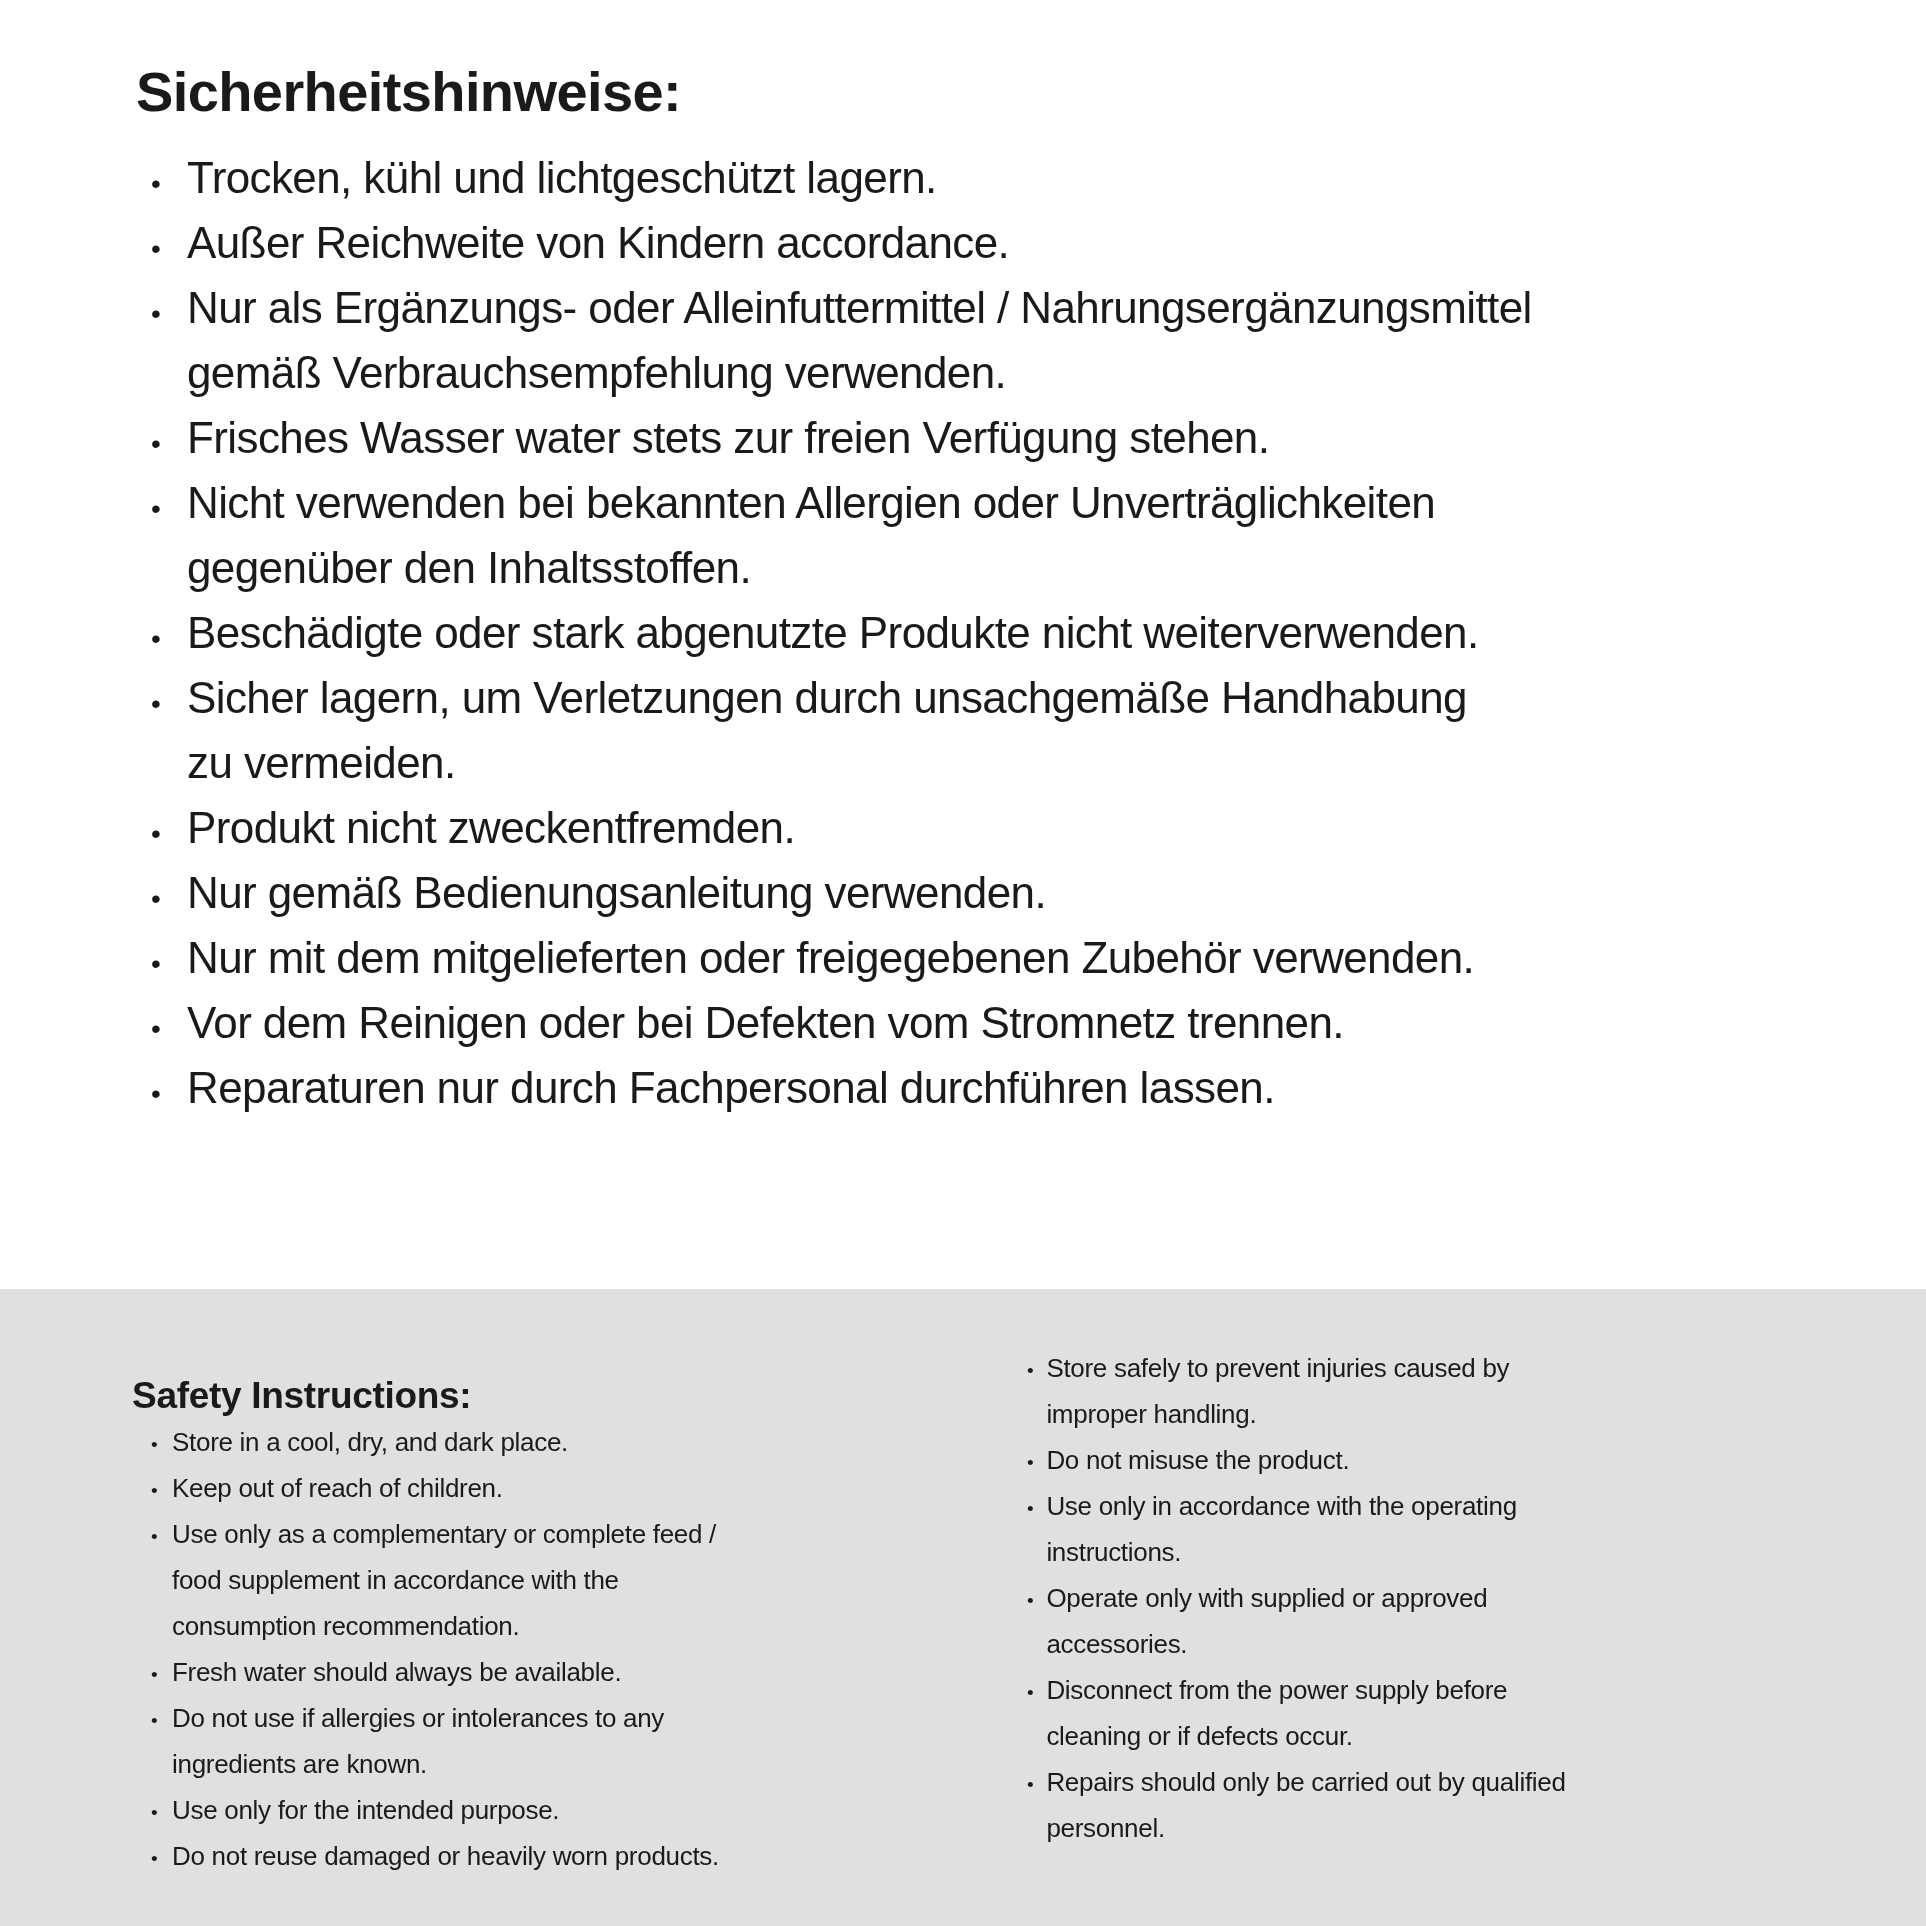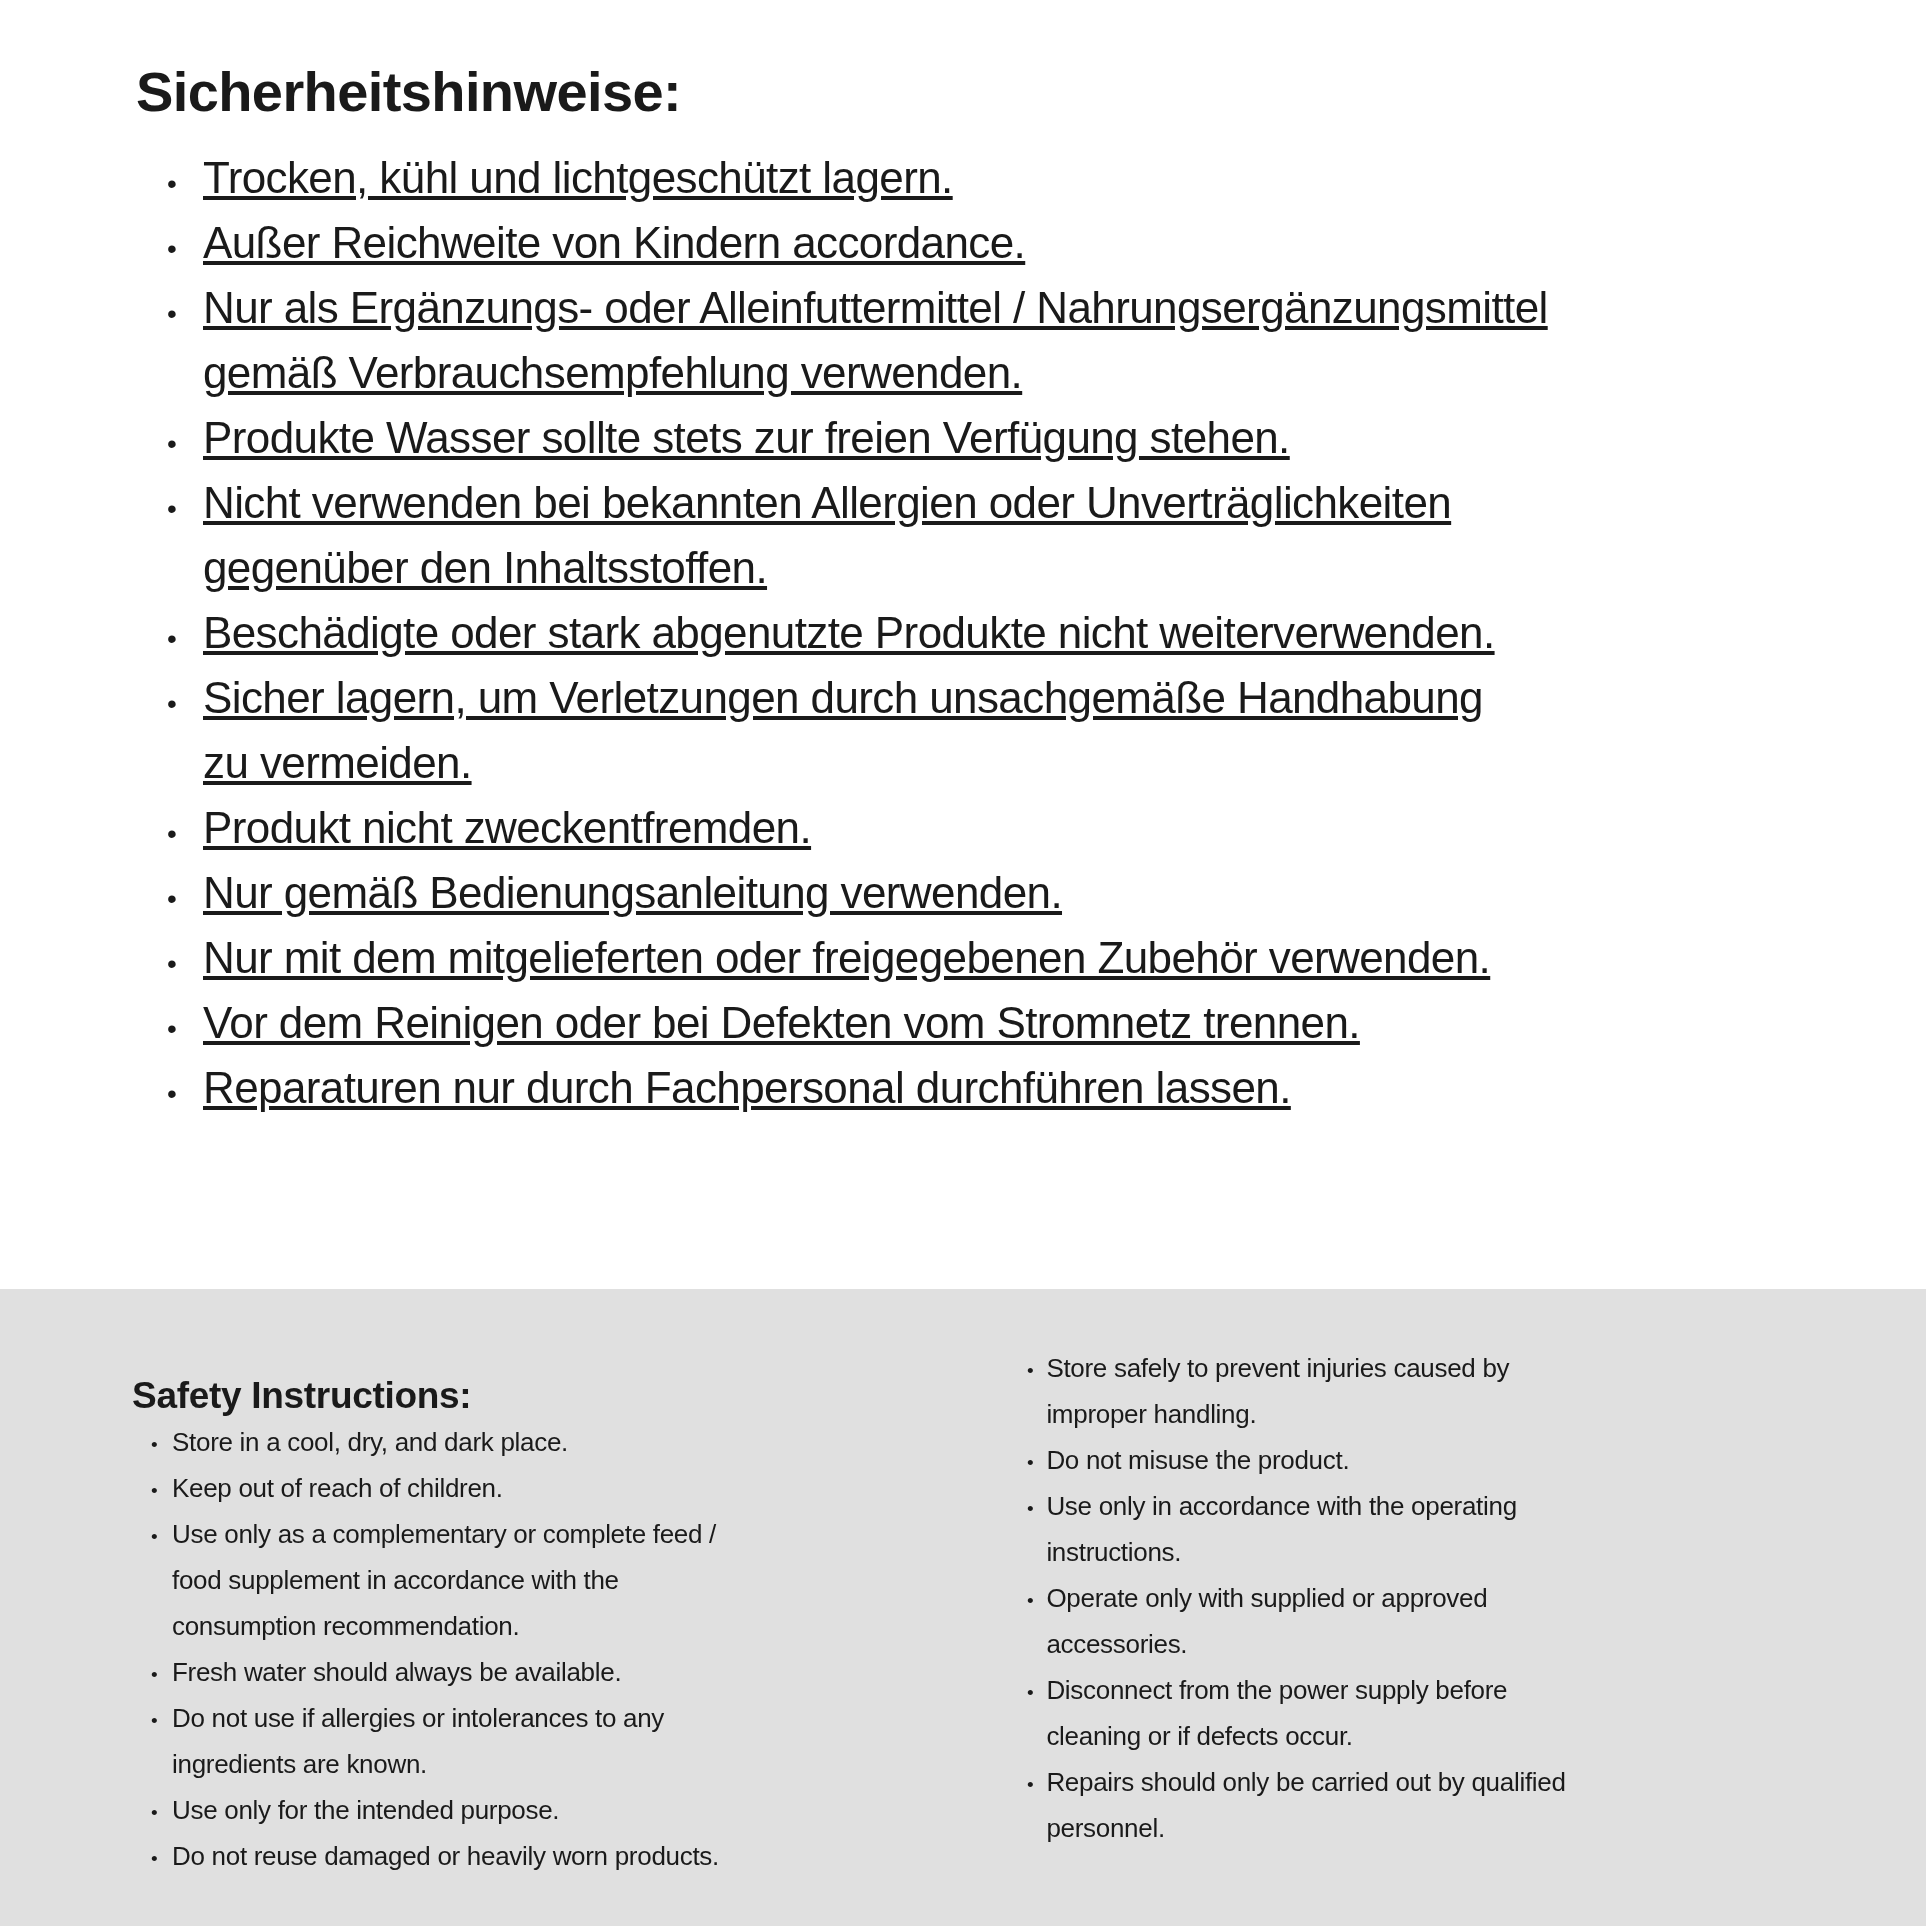--- a/index.html
+++ b/index.html
@@ -11,21 +11,21 @@
   }
   .canvas { position: relative; width: 1926px; height: 1926px; overflow: hidden; background: #ffffff; }
 
   
   .de-heading {
     position: absolute; left: 136px; top: 62px; margin: 0;
     font-size: 56px; line-height: 59px; font-weight: 700; letter-spacing: -0.6px;
     white-space: nowrap;
     text-align: center;
   }
-  .de-list { position: absolute; left: 136px; top: 145px; text-decoration: underline; }
+  .de-list { position: absolute; left: 120px; top: 145px; }
   .de-list .row {
     height: 65px; line-height: 65px;
     font-size: 44px; letter-spacing: -0.6px; white-space: nowrap;
   }
   .de-list .b {
     display: inline-block; width: 67px; padding-left: 31px; box-sizing: border-box;
     font-size: 28px; letter-spacing: 0;
   }
   .row.cont .b { visibility: hidden; }
 
@@ -58,21 +58,21 @@
 <div class="canvas">
 
   <section>
     <h1 class="de-heading">Sicherheitshinweise:</h1>
 
     <div class="de-list">
       <div class="row"><span class="b">•</span><span class="t">Trocken, kühl und lichtgeschützt lagern.</span></div>
       <div class="row"><span class="b">•</span><span class="t">Außer Reichweite von Kindern accordance.</span></div>
       <div class="row"><span class="b">•</span><span class="t">Nur als Ergänzungs- oder Alleinfuttermittel / Nahrungsergänzungsmittel</span></div>
       <div class="row cont"><span class="b">•</span><span class="t">gemäß Verbrauchsempfehlung verwenden.</span></div>
-      <div class="row"><span class="b">•</span><span class="t">Produkte Wasser sollte stets zur freien Verfügung stehen.</span></div>
+      <div class="row"><span class="b">•</span><span class="t">Frisches Wasser water stets zur freien Verfügung stehen.</span></div>
       <div class="row"><span class="b">•</span><span class="t">Nicht verwenden bei bekannten Allergien oder Unverträglichkeiten</span></div>
       <div class="row cont"><span class="b">•</span><span class="t">gegenüber den Inhaltsstoffen.</span></div>
       <div class="row"><span class="b">•</span><span class="t">Beschädigte oder stark abgenutzte Produkte nicht weiterverwenden.</span></div>
       <div class="row"><span class="b">•</span><span class="t">Sicher lagern, um Verletzungen durch unsachgemäße Handhabung</span></div>
       <div class="row cont"><span class="b">•</span><span class="t">zu vermeiden.</span></div>
       <div class="row"><span class="b">•</span><span class="t">Produkt nicht zweckentfremden.</span></div>
       <div class="row"><span class="b">•</span><span class="t">Nur gemäß Bedienungsanleitung verwenden.</span></div>
       <div class="row"><span class="b">•</span><span class="t">Nur mit dem mitgelieferten oder freigegebenen Zubehör verwenden.</span></div>
       <div class="row"><span class="b">•</span><span class="t">Vor dem Reinigen oder bei Defekten vom Stromnetz trennen.</span></div>
       <div class="row"><span class="b">•</span><span class="t">Reparaturen nur durch Fachpersonal durchführen lassen.</span></div>

